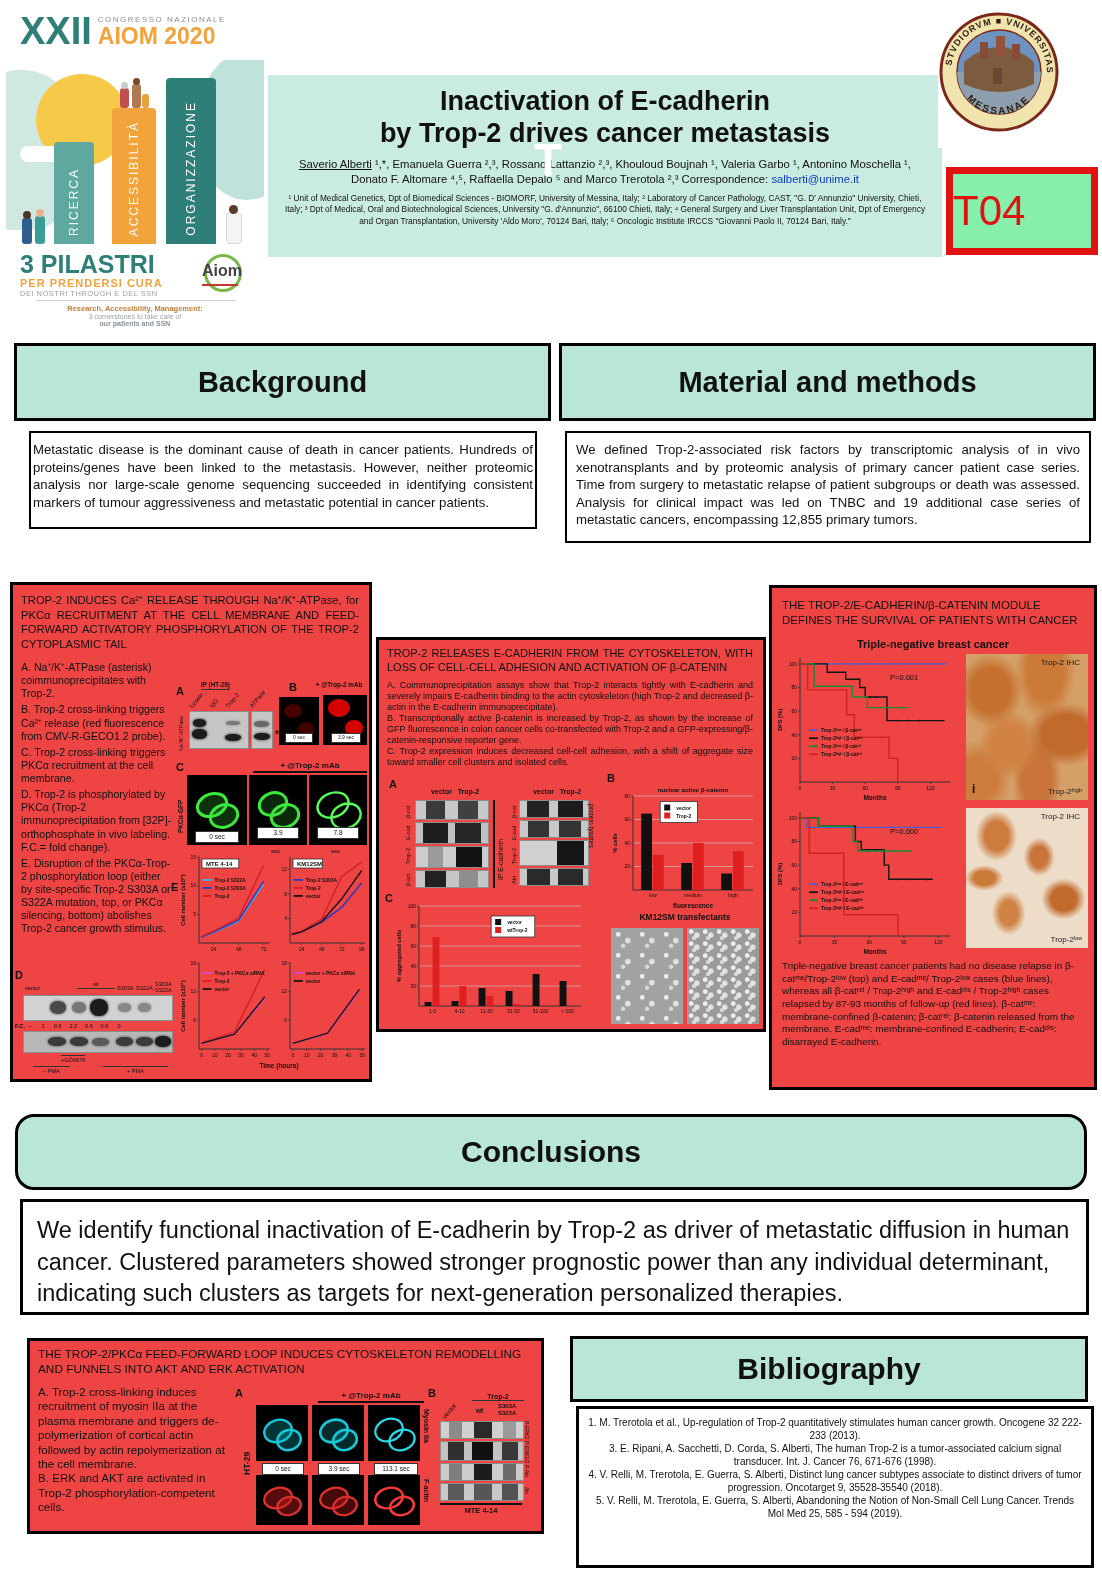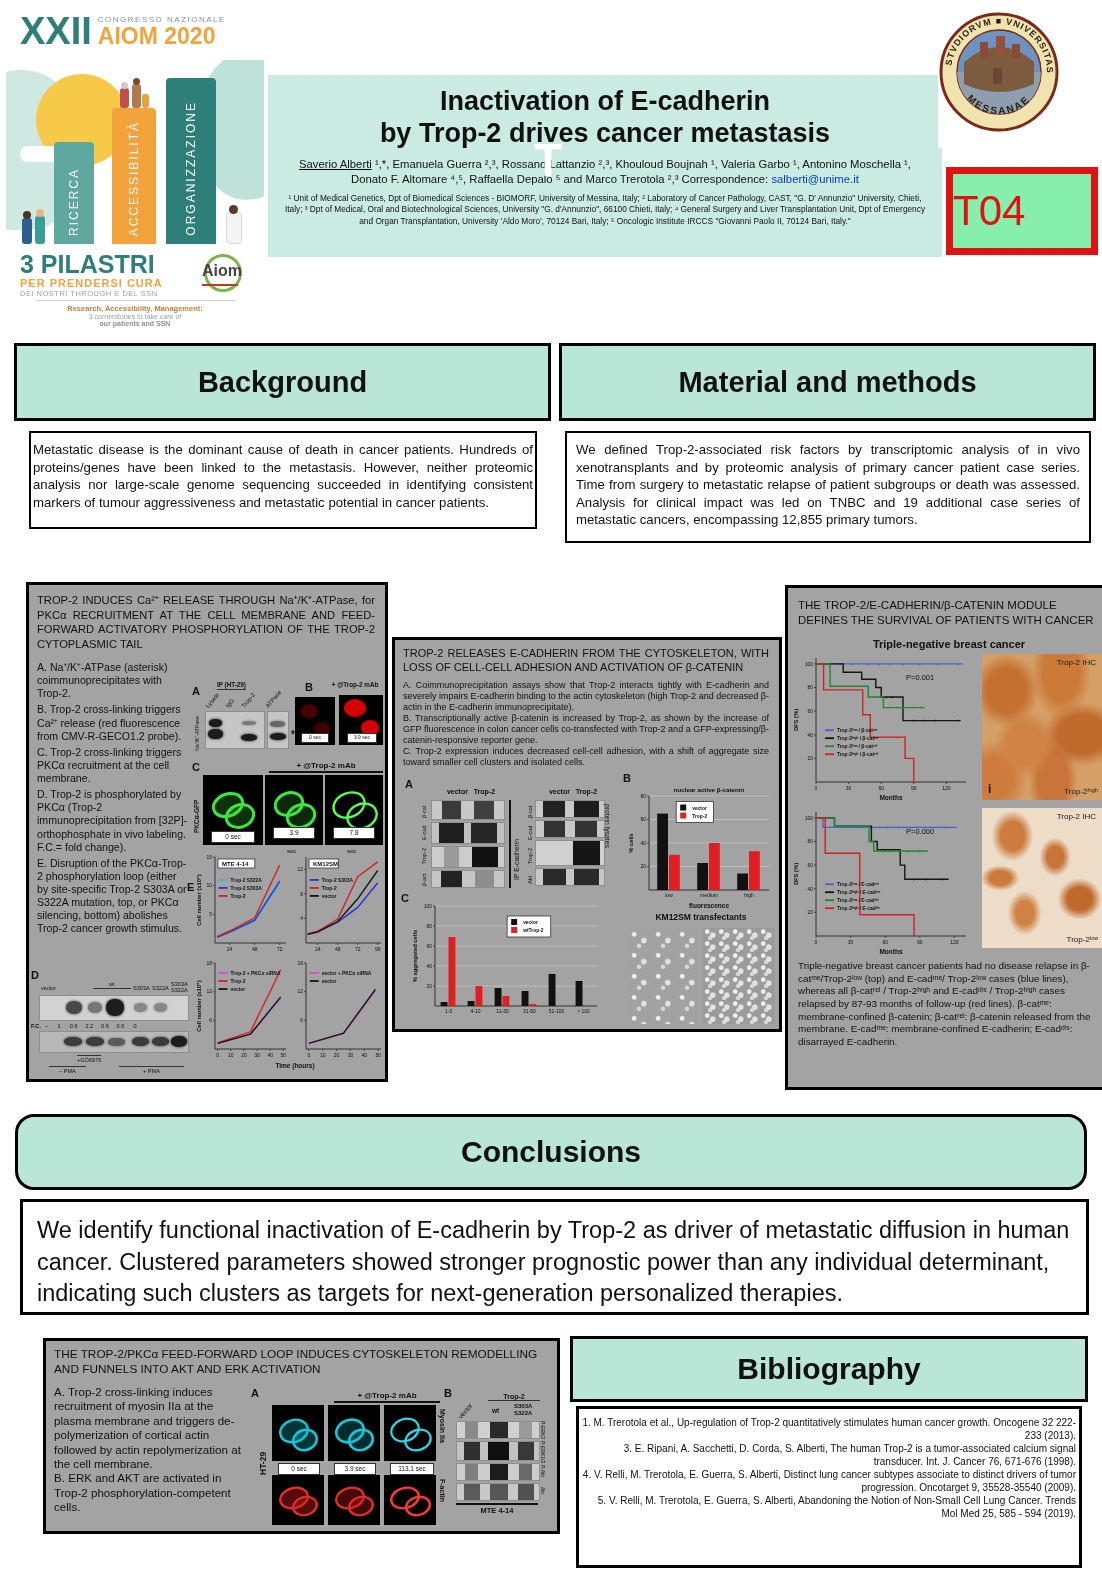--- a/index.html
+++ b/index.html
@@ -1,20 +1,20 @@
 <!DOCTYPE html>
 <html><head>
 <meta charset="utf-8">
 <style>
   html,body{margin:0;padding:0;background:#fff;font-family:"Liberation Sans",sans-serif;color:#111;}
   #poster{position:relative;width:1102px;height:1592px;background:#fff;overflow:hidden;}
   .abs{position:absolute;}
   .hdr{position:absolute;background:#b9e6d6;border:3px solid #000;display:flex;align-items:center;justify-content:center;font-weight:bold;}
   .bodybox{position:absolute;background:#fff;border:3px solid #000;text-align:justify;}
-  .panel{position:absolute;background:#a3a3a3;border:3px solid #000;margin-left:16px;}
+  .panel{position:absolute;background:#ef4444;border:3px solid #000;}
   .jt{text-align:justify;}
   .rot{position:absolute;transform:rotate(-90deg);transform-origin:left top;white-space:nowrap;}
   .rotr{position:absolute;transform:rotate(90deg);transform-origin:left top;white-space:nowrap;}
   .lane{position:absolute;transform:rotate(-50deg);transform-origin:left bottom;white-space:nowrap;font-size:6px;}
   .blot{position:absolute;background:#c6c6c6;border:1px solid #8e8e8e;}
   .bd{position:absolute;background:#1c1c1c;border-radius:45%;box-shadow:0 0 2px 1px rgba(25,25,25,.45);}
   .cellbox{position:absolute;background:#000;}
   .chip{position:absolute;background:#fff;border:1px solid #333;font-size:6.5px;text-align:center;line-height:1.5;}
   .figlab{position:absolute;font-weight:bold;font-size:11px;}
   .chart{position:absolute;}
@@ -708,20 +708,20 @@
     <span class="rotr" style="left:500px;top:80px;font-size:5px;">P-ERK2</span>
     <span class="rotr" style="left:500px;top:100px;font-size:5px;">P-ERK1/2</span>
     <span class="rotr" style="left:500px;top:124px;font-size:5px;">P-Akt</span>
     <span class="rotr" style="left:500px;top:146px;font-size:5px;">Akt</span>
     <div class="abs" style="left:410px;top:162px;width:82px;text-align:center;font-size:7.5px;font-weight:bold;border-top:2px solid #111;padding-top:1px;">MTE 4-14</div>
   </div>
 
   <div class="hdr" style="left:570px;top:1336px;width:512px;height:60px;font-size:30px;">
     <span>Bibliography</span>
   </div>
-  <div class="bodybox" style="left:576px;top:1406px;width:494px;height:142px;padding:7px 3px;font-size:10px;line-height:1.3;text-align:right;">
+  <div class="bodybox" style="left:576px;top:1406px;width:494px;height:142px;padding:7px 9px;font-size:10px;line-height:1.3;text-align:center;">
     <div>1. M. Trerotola et al., Up-regulation of Trop-2 quantitatively stimulates human cancer growth. Oncogene 32 222-233 (2013).</div>
     <div>3. E. Ripani, A. Sacchetti, D. Corda, S. Alberti, The human Trop-2 is a tumor-associated calcium signal transducer. Int. J. Cancer 76, 671-676 (1998).</div>
-    <div>4. V. Relli, M. Trerotola, E. Guerra, S. Alberti, Distinct lung cancer subtypes associate to distinct drivers of tumor progression. Oncotarget 9, 35528-35540 (2009).</div>
+    <div>4. V. Relli, M. Trerotola, E. Guerra, S. Alberti, Distinct lung cancer subtypes associate to distinct drivers of tumor progression. Oncotarget 9, 35528-35540 (2018).</div>
     <div>5. V. Relli, M. Trerotola, E. Guerra, S. Alberti, Abandoning the Notion of Non-Small Cell Lung Cancer. Trends Mol Med 25, 585 - 594 (2019).</div>
   </div>
 
 </div>
 
 </body></html>

